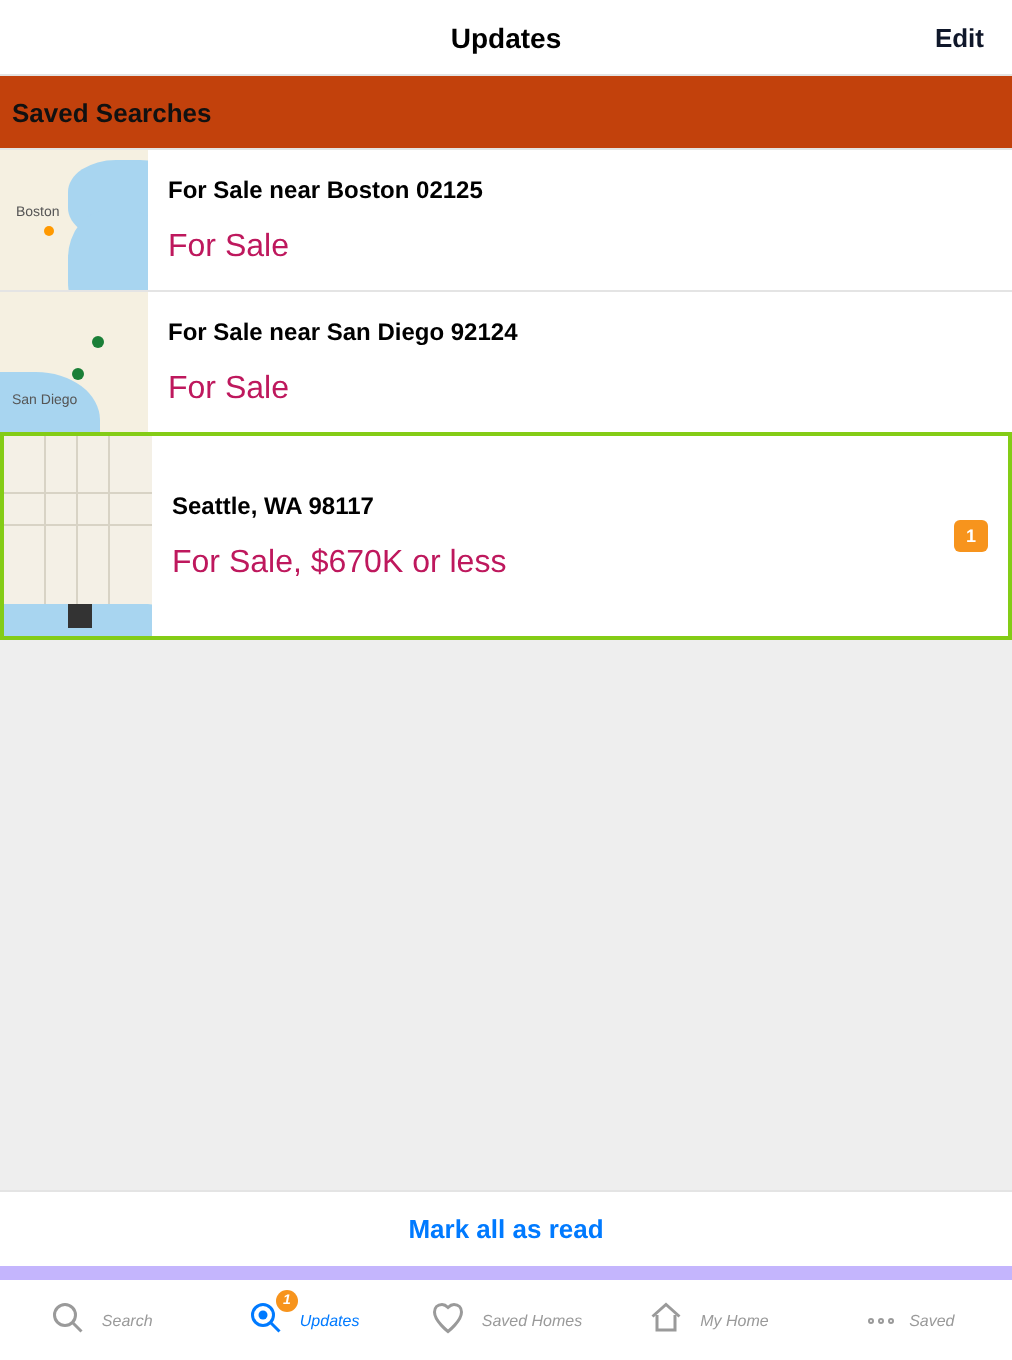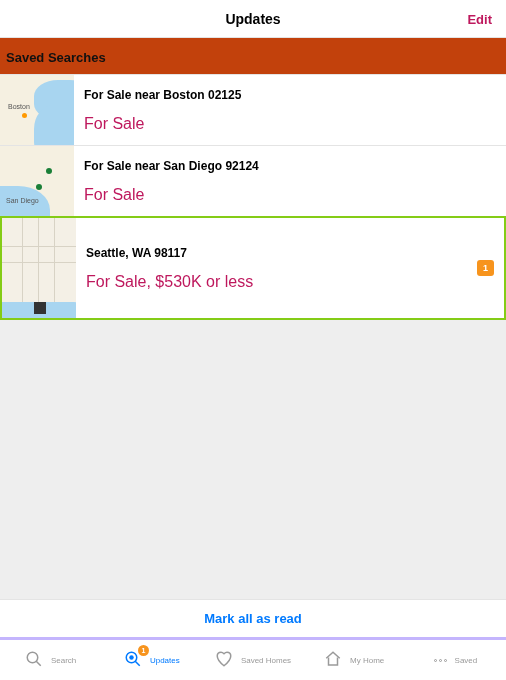--- a/index.html
+++ b/index.html
@@ -23,21 +23,21 @@
     .header-title {
       font-size: 14px;
       font-weight: 700;
       color: #000;
     }
     .header-edit {
       position: absolute;
       right: 14px;
       top: 50%;
       transform: translateY(-50%);
-      color: #be185d;
+      color: #0f172a;
       font-size: 13px;
       font-weight: 600;
       cursor: pointer;
     }
     .section-header {
       background: #c2410c;
       padding: 10px 6px 8px 6px;
       border-bottom: 1px solid #e4e4e4;
     }
     .section-title {
@@ -127,37 +127,38 @@
       right: 0;
       background: #fff;
     }
     .mark-all {
       text-align: center;
       color: #007aff;
       font-size: 13px;
       font-weight: 600;
       padding: 11px 0;
       border-top: 1px solid #e4e4e4;
-      border-bottom: 3px solid #c4b5fd;
+      border-bottom: 7px solid #c4b5fd;
       cursor: pointer;
     }
     .tabbar {
       display: flex;
       height: 40px;
       align-items: center;
     }
     .tab {
       flex: 1;
       display: flex;
       align-items: center;
       justify-content: center;
       gap: 8px;
       cursor: pointer;
       color: #9a9a9a;
       font-size: 8px;
+      font-style: italic;
     }
     .tab.active { color: #007aff; }
     .tab svg { width: 18px; height: 18px; }
     .tab.active svg { fill: #007aff; stroke: #007aff; }
     .tab-icon { position: relative; display:inline-block; }
     .tab-badge {
       position: absolute;
       top: -5px; right: -7px;
       background: #f7941d;
       color: #fff;
@@ -228,21 +229,21 @@
         <div class="road r r2"></div>
         <div class="road r r3"></div>
         <div class="road r r4"></div>
         <div class="road r r5"></div>
         <div class="water w1"></div>
         <div class="compass"></div>
       </div>
     </div>
     <div class="row-text">
       <span class="row-title">Seattle, WA 98117</span>
-      <span class="row-sub">For Sale, $530K or less</span>
+      <span class="row-sub">For Sale, $670K or less</span>
     </div>
     <span class="badge">1</span>
   </div>
 
 </div>
 
 <div class="footer">
   <div class="mark-all">Mark all as read</div>
   <div class="tabbar">
 

